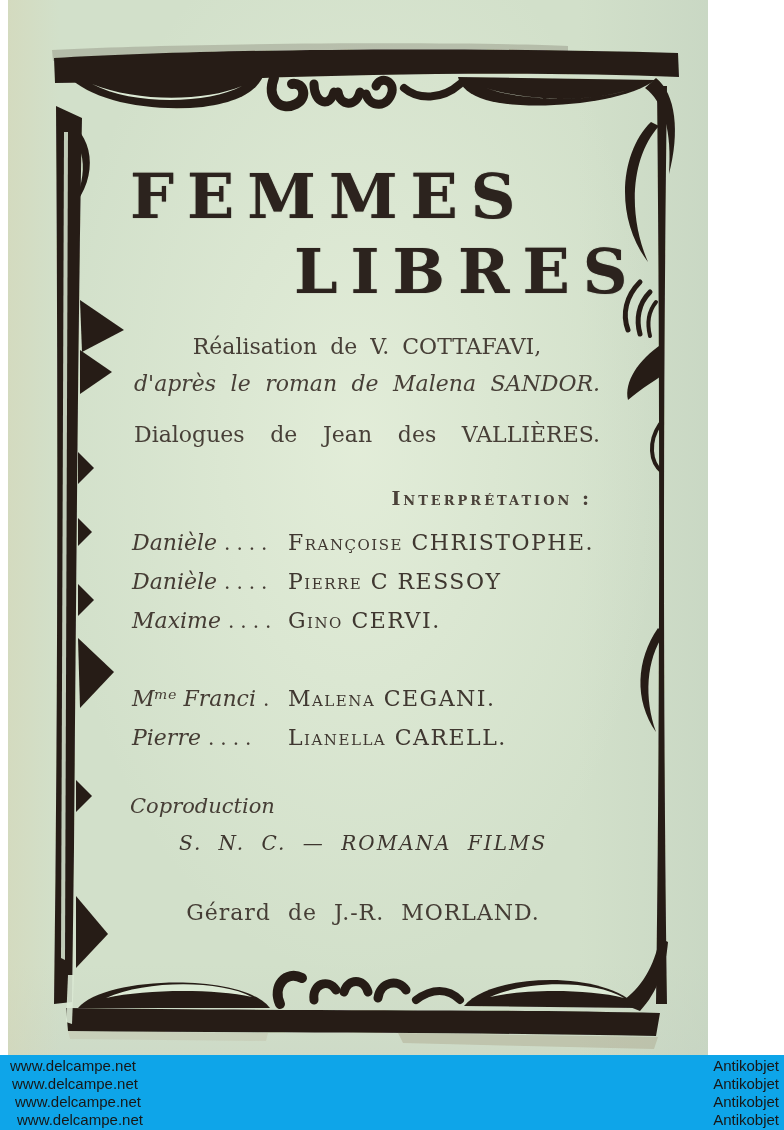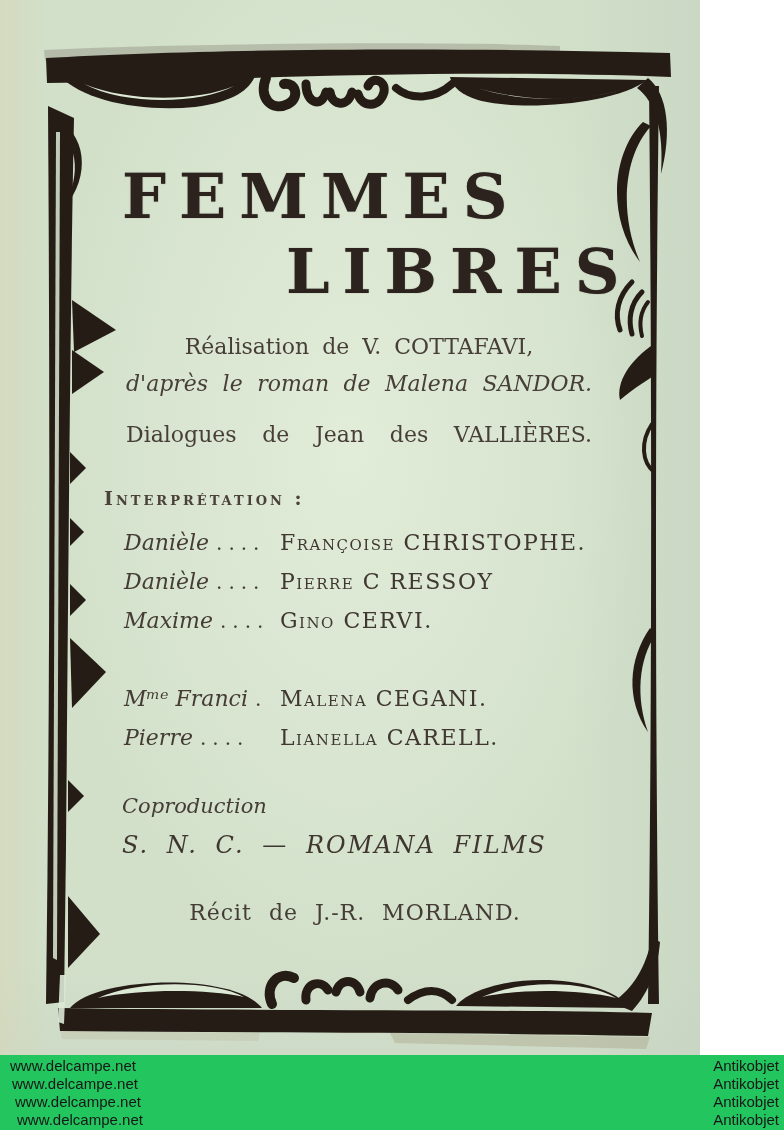--- a/index.html
+++ b/index.html
@@ -2,21 +2,21 @@
 <html><head>
 <meta charset="utf-8">
 <style>
   html,body{margin:0;padding:0;background:#ffffff;}
   .stage{
     position:relative;width:784px;height:1130px;overflow:hidden;
     font-family:"DejaVu Serif", serif;
   }
   
   .photo{
-    position:absolute;left:0;top:0;width:700px;height:1055px;
+    position:absolute;left:8px;top:0;width:700px;height:1055px;
     background:
       linear-gradient(90deg, rgba(213,214,182,.55) 0px, rgba(213,214,182,0) 52px),
       radial-gradient(ellipse at 50% 42%, rgba(228,238,218,.9) 0%, rgba(228,238,218,0) 62%),
       linear-gradient(270deg, rgba(193,208,190,.5) 0px, rgba(193,208,190,0) 130px),
       linear-gradient(0deg, rgba(201,213,196,.5) 0px, rgba(201,213,196,0) 90px),
       #d2e0ca;
   }
   .frame{position:absolute;left:0;top:0;}
   .title-line{
     position:absolute;line-height:1;font-weight:bold;color:#2c231e;
@@ -27,50 +27,50 @@
   .title-2{left:286px;top:241px;}
   .credit{
     position:absolute;left:126px;width:466px;text-align:center;
     font-size:22px;color:#473f37;word-spacing:6px;white-space:nowrap;
   }
   .credit.justify{white-space:normal;text-align:justify;text-align-last:justify;}
   .credit-1{top:334px;}
   .credit-2{top:371px;font-style:italic;}
   .credit-3{top:422px;}
   .interp{
-    position:absolute;left:104px;top:487px;width:480px;text-align:left;
+    position:absolute;left:104px;top:487px;width:480px;text-align:right;
     font-size:19px;font-weight:600;color:#4a4139;font-variant:small-caps;
     letter-spacing:3px;
   }
   .cast-row{position:absolute;left:124px;height:30px;white-space:nowrap;}
   .cast-row .role{font-style:italic;font-size:22px;color:#453c34;}
   .cast-row .dots{font-size:20px;letter-spacing:6px;color:#453c34;margin-left:7px;}
   .cast-row .actor{
     position:absolute;left:156px;top:0;font-size:22px;color:#3f3730;
     font-variant:small-caps;letter-spacing:1.5px;
   }
   .cast-1{top:530px;}.cast-2{top:569px;}.cast-3{top:608px;}
   .cast-4{top:647px;}.cast-5{top:686px;}.cast-6{top:725px;}
   .coprod-label{
     position:absolute;left:122px;top:794px;width:466px;text-align:left;
     font-style:italic;font-size:21px;color:#463e36;
   }
   .coprod-companies{
-    position:absolute;left:122px;top:831px;width:466px;text-align:left;
-    font-style:italic;font-size:24px;color:#3e362f;letter-spacing:2px;word-spacing:8px;
+    position:absolute;left:122px;top:831px;width:466px;text-align:center;
+    font-style:italic;font-size:20px;color:#3e362f;letter-spacing:2px;word-spacing:8px;
     white-space:nowrap;
   }
   .recit{
     position:absolute;left:122px;top:900px;width:466px;text-align:center;
     font-size:22px;color:#453d35;word-spacing:9px;letter-spacing:1px;white-space:nowrap;
   }
   
   .wm-band{
     position:absolute;left:0;top:1055px;width:784px;height:75px;
-    background:#22c55e;padding-top:2px;box-sizing:border-box;
+    background:#0ea5e9;padding-top:2px;box-sizing:border-box;
     font-family:"Liberation Sans", sans-serif;
   }
   .wm-row{
     display:flex;justify-content:space-between;align-items:center;
     height:18px;line-height:18px;font-size:15px;color:#171717;
     padding-right:5px;
   }
   .wm-row:nth-child(1){padding-left:10px;}
   .wm-row:nth-child(2){padding-left:12px;}
   .wm-row:nth-child(3){padding-left:15px;}
@@ -188,21 +188,21 @@
       <span class="role">Mᵐᵉ Franci</span><span class="dots">.</span>
       <span class="actor">Malena CEGANI.</span>
     </div>
     <div class="cast-row cast-6">
       <span class="role">Pierre</span><span class="dots">....</span>
       <span class="actor">Lianella CARELL.</span>
     </div>
 
     <div class="coprod-label">Coproduction</div>
     <div class="coprod-companies">S. N. C. — ROMANA FILMS</div>
-    <div class="recit">Récit de J.-R. MORLAND.</div>
+    <div class="recit">Gérard de J.-R. MORLAND.</div>
   </div>
 
   <div class="wm-band">
     <div class="wm-row">
       <span>www.delcampe.net</span>
       <span>Antikobjet</span>
     </div>
     <div class="wm-row">
       <span>www.delcampe.net</span>
       <span>Antikobjet</span>

